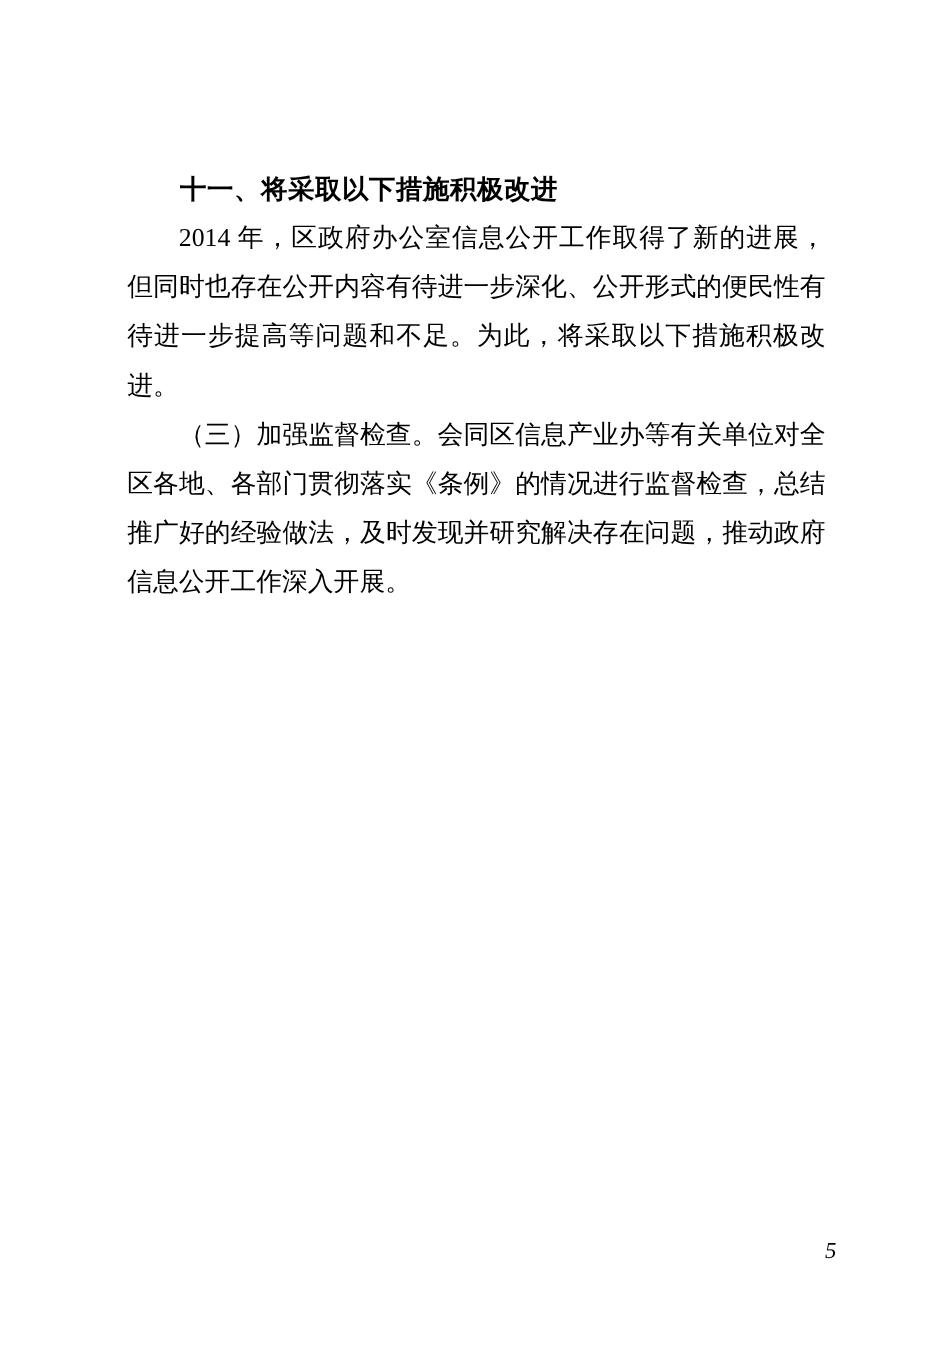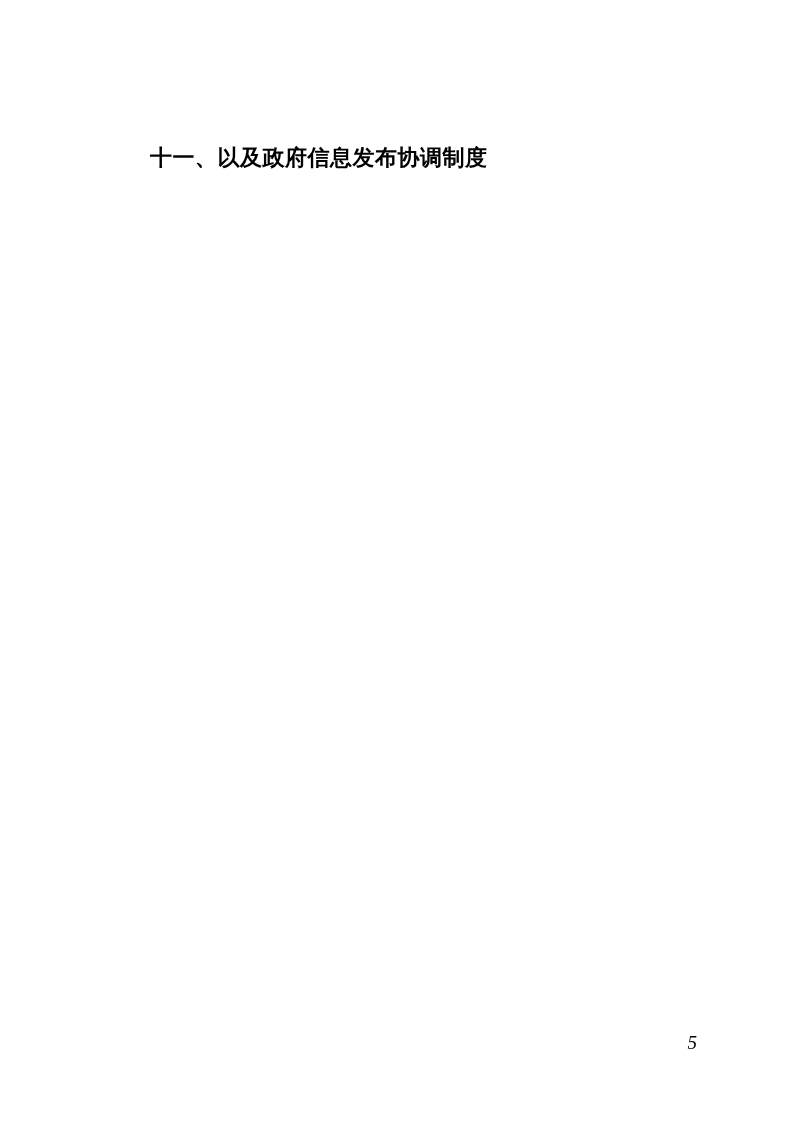--- a/index.html
+++ b/index.html
@@ -51,22 +51,24 @@
     font-size: 19px;
     line-height: 24px;
     color: #000000;
   }
 </style>
 </head>
 <body>
 
 <div class="page">
 
-  <h2 class="doc-heading">十一、以及政府信息发布协调制度</h2>
+  <h2 class="doc-heading">十一、将采取以下措施积极改进</h2>
+
+  <p class="doc-paragraph">2014 年，区政府办公室信息公开工作取得了新的进展，但同时也存在公开内容有待进一步深化、公开形式的便民性有待进一步提高等问题和不足。为此，将采取以下措施积极改进。</p>
 
 
 
-
+  <p class="doc-paragraph">（三）加强监督检查。会同区信息产业办等有关单位对全区各地、各部门贯彻落实《条例》的情况进行监督检查，总结推广好的经验做法，及时发现并研究解决存在问题，推动政府信息公开工作深入开展。</p>
 
 
   <div class="page-number">5</div>
 
 </div>
 
 </body></html>

